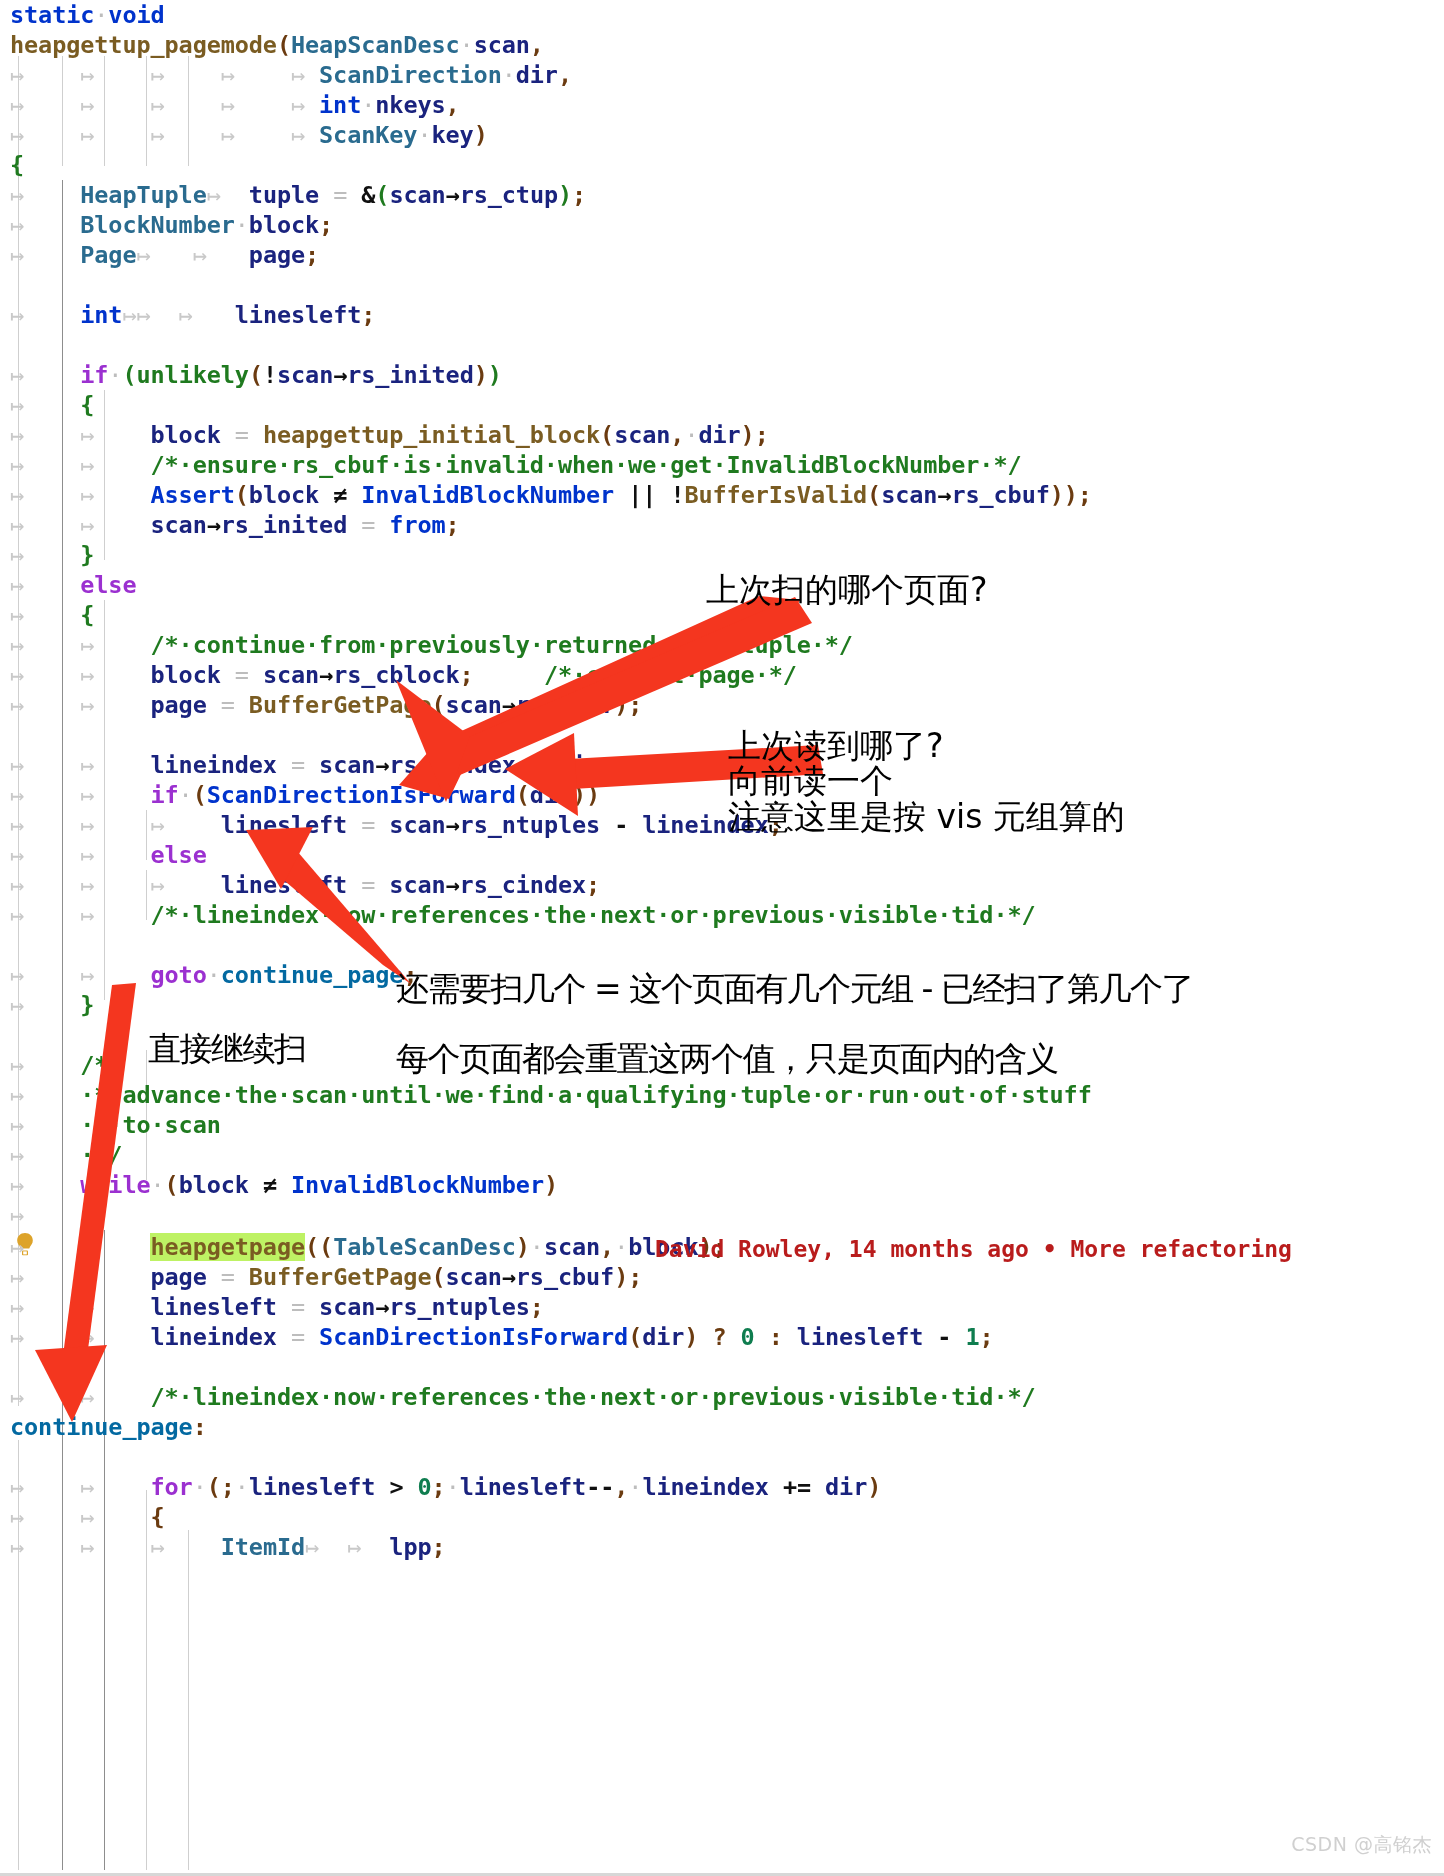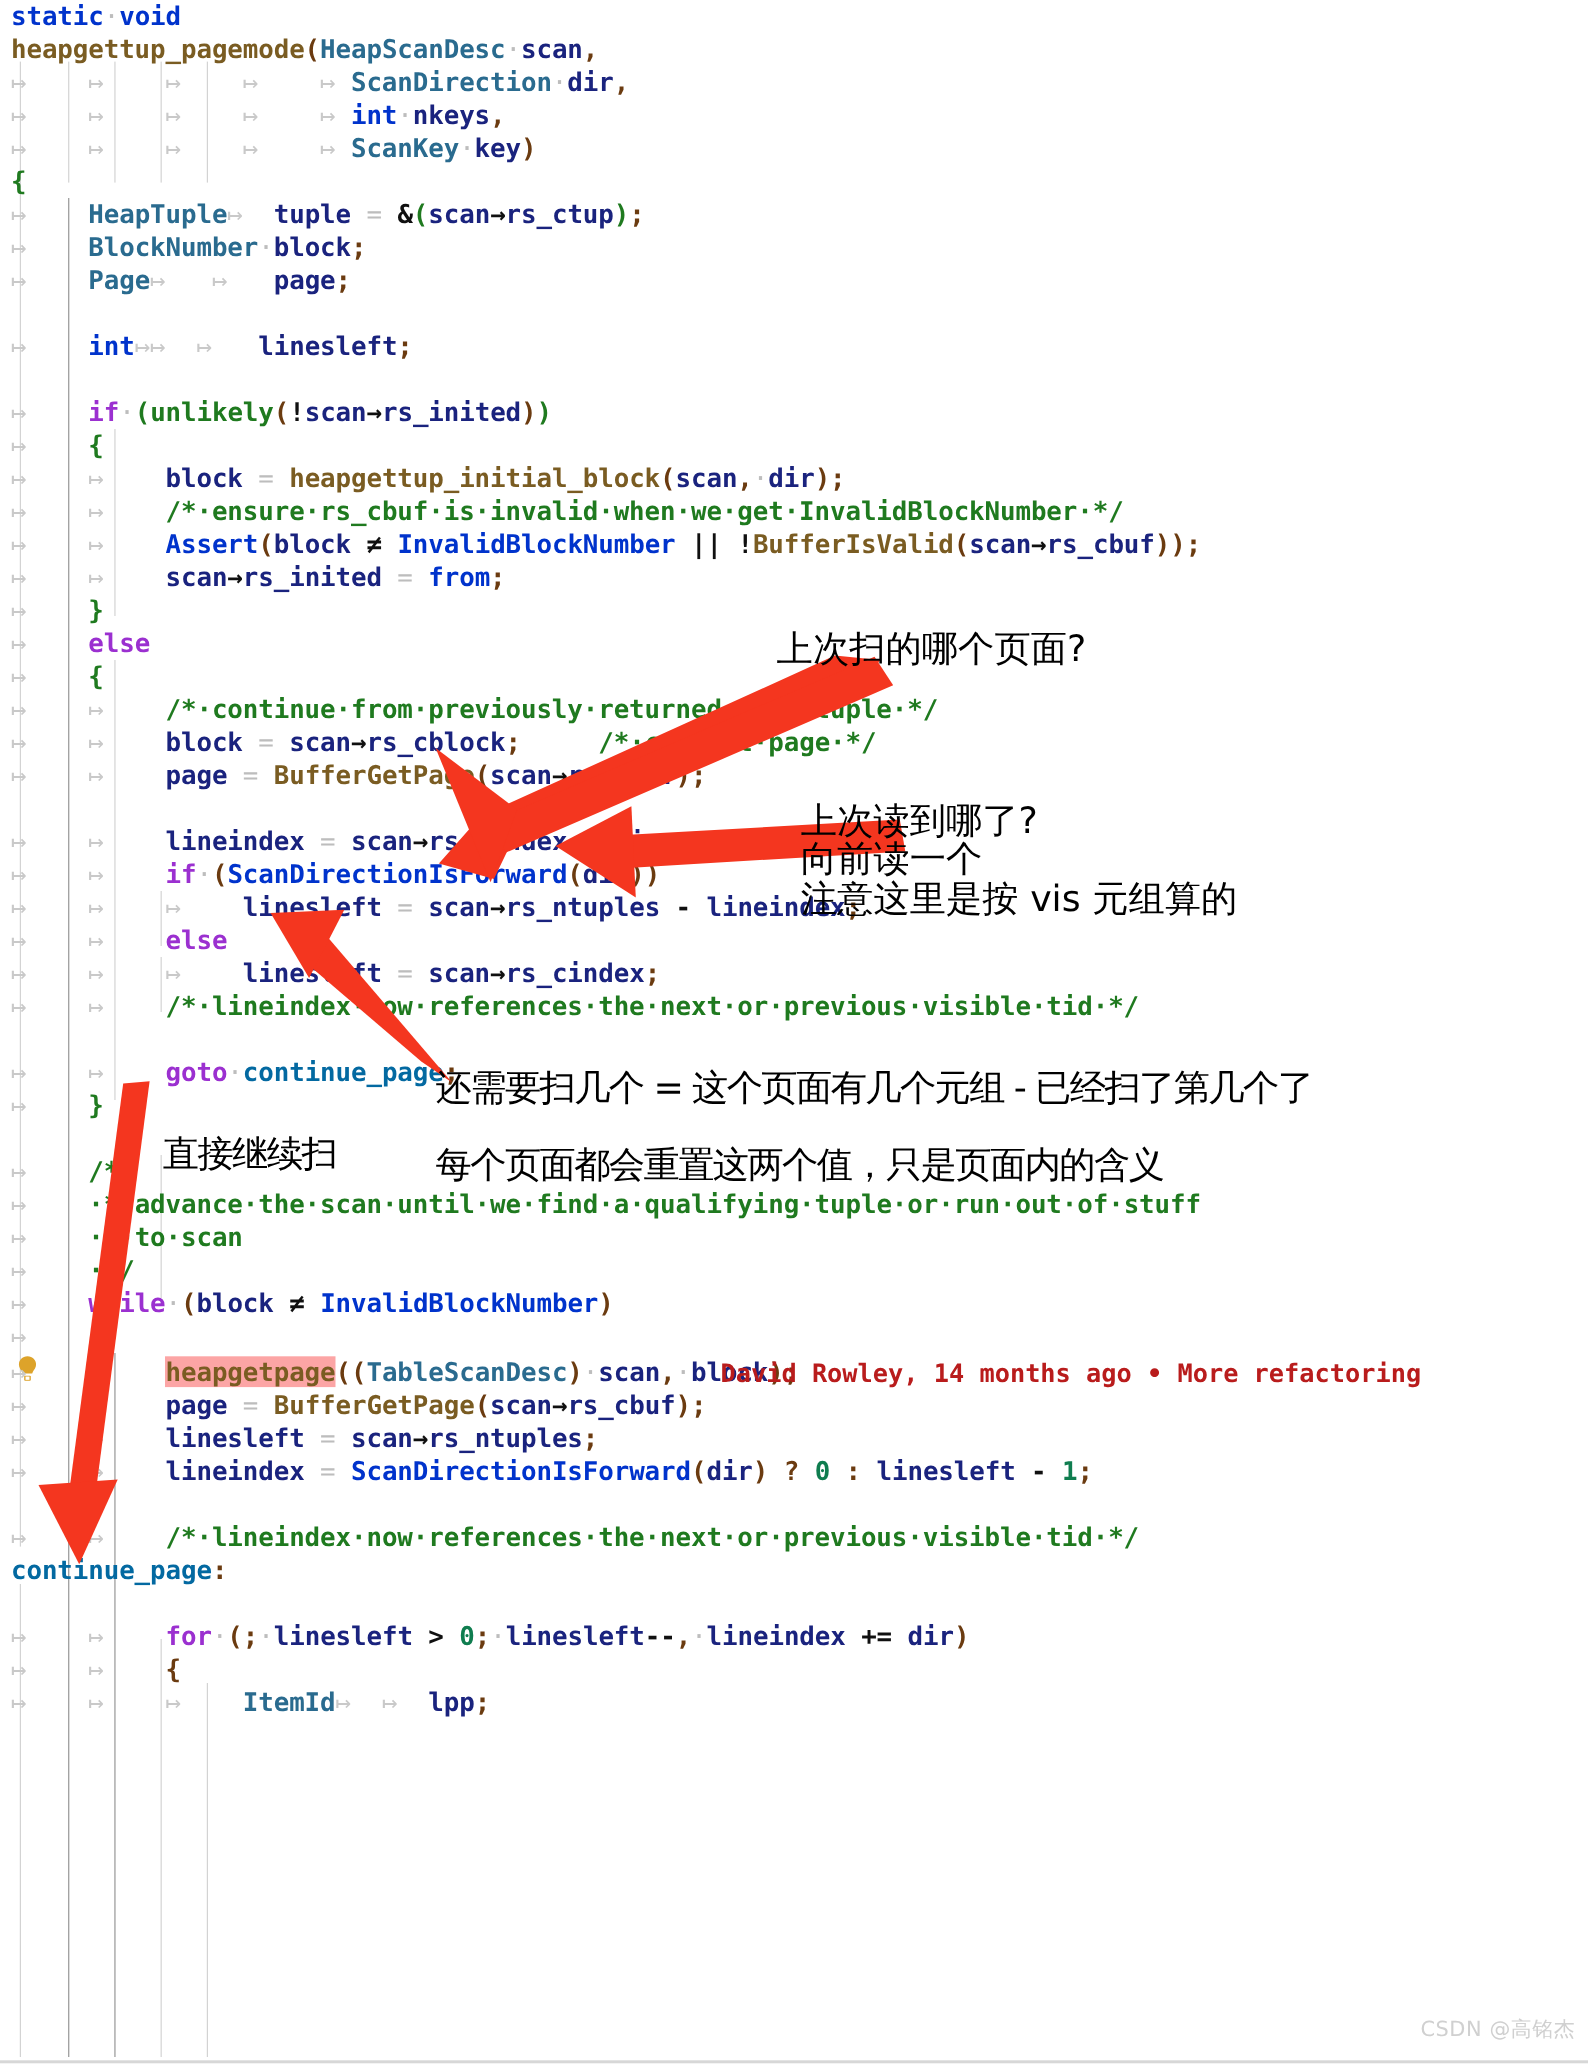--- a/index.html
+++ b/index.html
@@ -52,21 +52,21 @@
   .type    { color: #2a6b8f; }
   .fn      { color: #7a5c22; }      
   .var     { color: #1a237e; }      
   .cmt     { color: #1f7a1f; }      
   .punc    { color: #6b3b10; }      
   .brace   { color: #1f7a1f; }
   .const   { color: #0033cc; }
   .num     { color: #0f7d4f; }
   .plain   { color: #0369a1; }
   .op      { color: #101010; }
-  .hl      { background: #fca5a5; color: #7a5c22; }
+  .hl      { background: #bef264; color: #7a5c22; }
 
   
   .ws   { color: #bdbdbd; font-weight: normal; }
   .tabm { color: #c9c9c9; font-weight: normal; }
 
   
   .guide {
     position: absolute;
     width: 1px;
     background: #cfcfcf;

